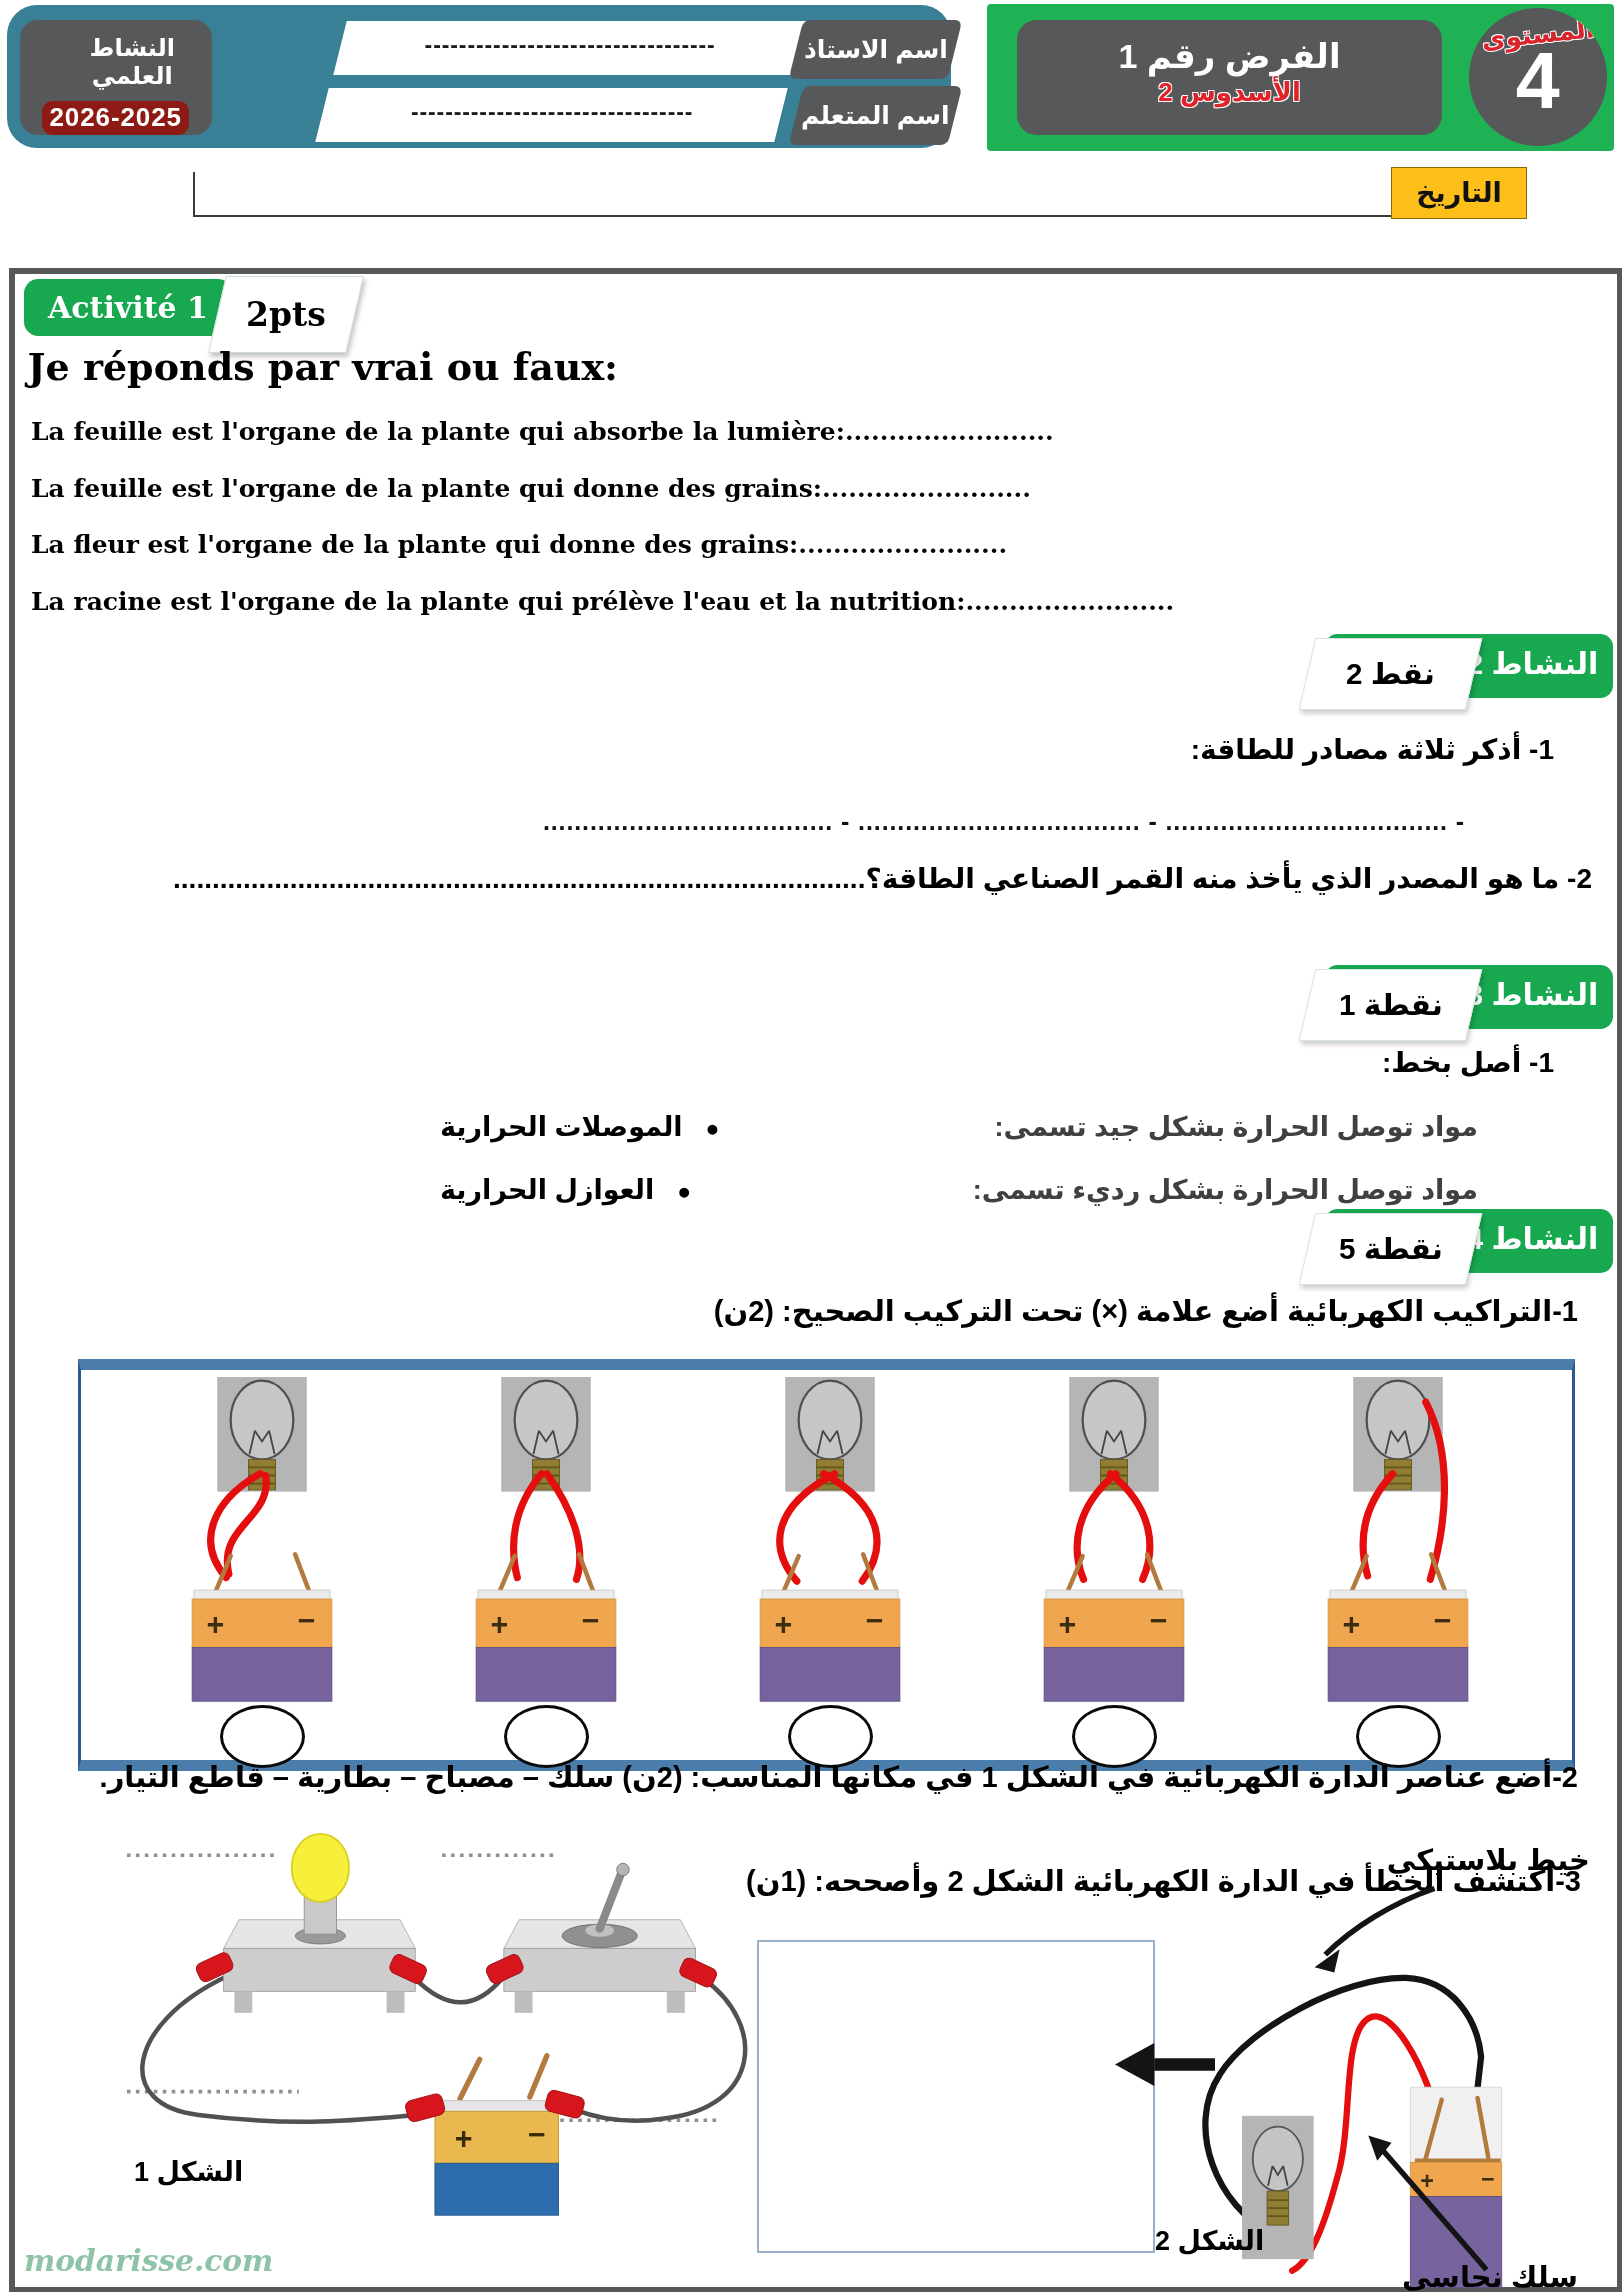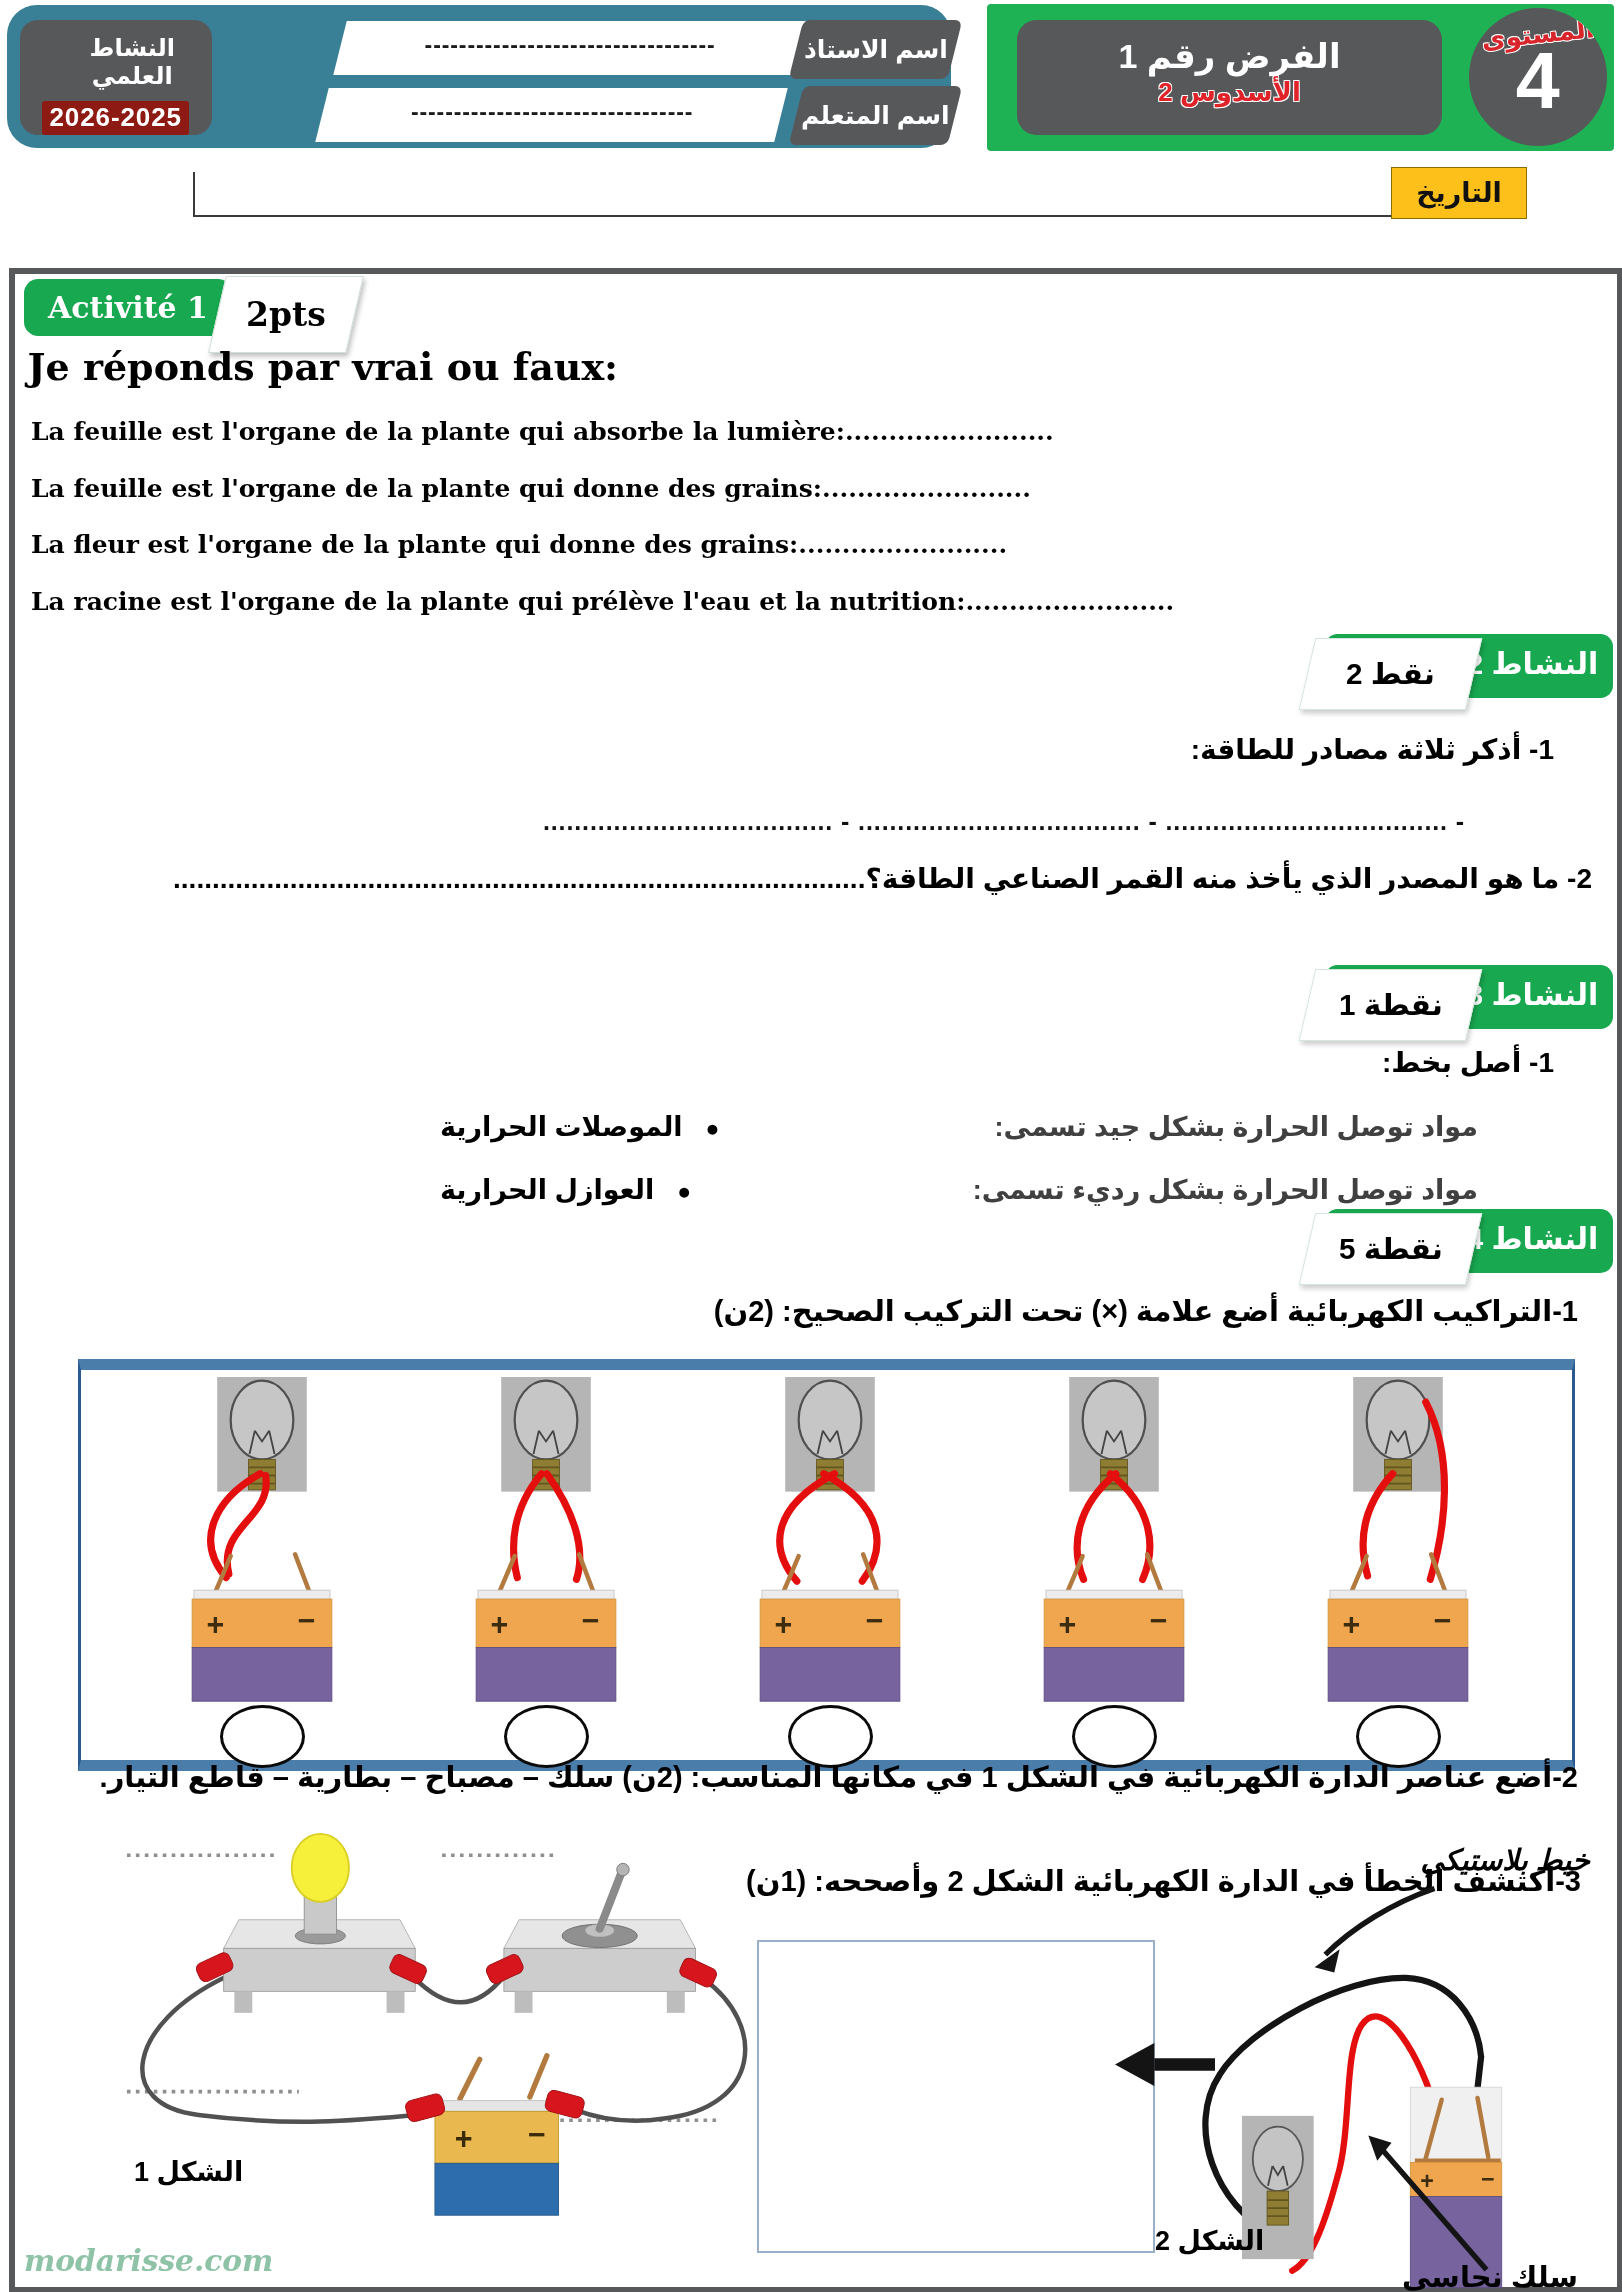--- a/index.html
+++ b/index.html
@@ -6,21 +6,21 @@
   .page { position:relative; width:1623px; height:2293px; background:#ffffff;
           font-family:"Liberation Sans","DejaVu Sans",sans-serif; overflow:hidden; }
 
   
   .hdr-teal { position:absolute; left:7.2px; top:5.4px; width:944px; height:143px;
               background:#397f96; border-radius:30px; }
   .hdr-subject { position:absolute; left:12.5px; top:14.3px; width:192px; height:115px;
                  background:#57585a; border-radius:18px; color:#fff; text-align:center; }
   .hdr-subject .l1 { margin-top:14.3px; font-size:24px; font-weight:bold;padding-left:33px; }
   .hdr-subject .l2 { display:inline-block; margin-top:10.7px; font-size:26px; font-weight:bold;
-                     color:#fff; background:#8e1a14; padding:1.8px 7.2px; border-radius:3px; letter-spacing:0.9px; }
+                     color:#fff; background:#8e1a14; padding:1.8px 7.2px; border-radius:11px; letter-spacing:0.9px; }
   .name-row { position:absolute; height:59px; }
   .name-row.r1 { left:333px; top:14.3px; width:618px; }
   .name-row.r2 { left:315px; top:81px; width:636px; }
   .name-field { position:absolute; left:0; top:1.8px; width:459px; height:54px; background:#fff;
                 transform:skewX(-14deg); }
   .name-field .dashes { position:absolute; width:100%; text-align:center; top:10.7px; font-size:23px;
                         letter-spacing:0.9px; color:#1c1c1c; font-weight:bold; transform:skewX(14deg); }
   .name-label { position:absolute; right:3.6px; top:0; width:159px; height:59px; background:#57585a;
                 transform:skewX(-14deg); border-radius:7.2px; color:#fff; display:flex;
                 align-items:center; justify-content:center; font-size:25px; font-weight:bold; }
@@ -376,20 +376,20 @@
       <rect x="245" y="312" width="102" height="38" fill="#f0a64f" stroke="#d6953b"></rect>
       <text x="256" y="342" font-size="26" font-weight="bold" fill="#3c2c10">+</text>
       <text x="324" y="340" font-size="26" font-weight="bold" fill="#3c2c10">−</text>
       <rect x="245" y="350" width="102" height="102" fill="#77649f" stroke="#5d4d83"></rect>
 
       <path d="M272 6 C 225 22, 180 50, 150 80" stroke="#141414" stroke-width="6" fill="none"></path>
       <polygon points="138,94 166,74 160,100" fill="#141414"></polygon>
       <path d="M330 432 L212 296" stroke="#141414" stroke-width="6" fill="none"></path>
       <polygon points="198,282 224,290 208,310" fill="#141414"></polygon>
     </svg>
-    <div class="fig-caption" style="right:27px; top:1569px;font-style:italic;">خيط بلاستيكي</div>
+    <div class="fig-caption" style="right:27px; top:1569px;">خيط بلاستيكي</div>
     <div class="fig-caption" style="right:39px; top:1986px;">سلك نحاسي</div>
     <div class="figure-label" style="left:1140px; top:1951px;">الشكل 2</div>
 
     <div class="watermark">modarisse.com</div>
   </div>
 </div>
 
 
 </body></html>

